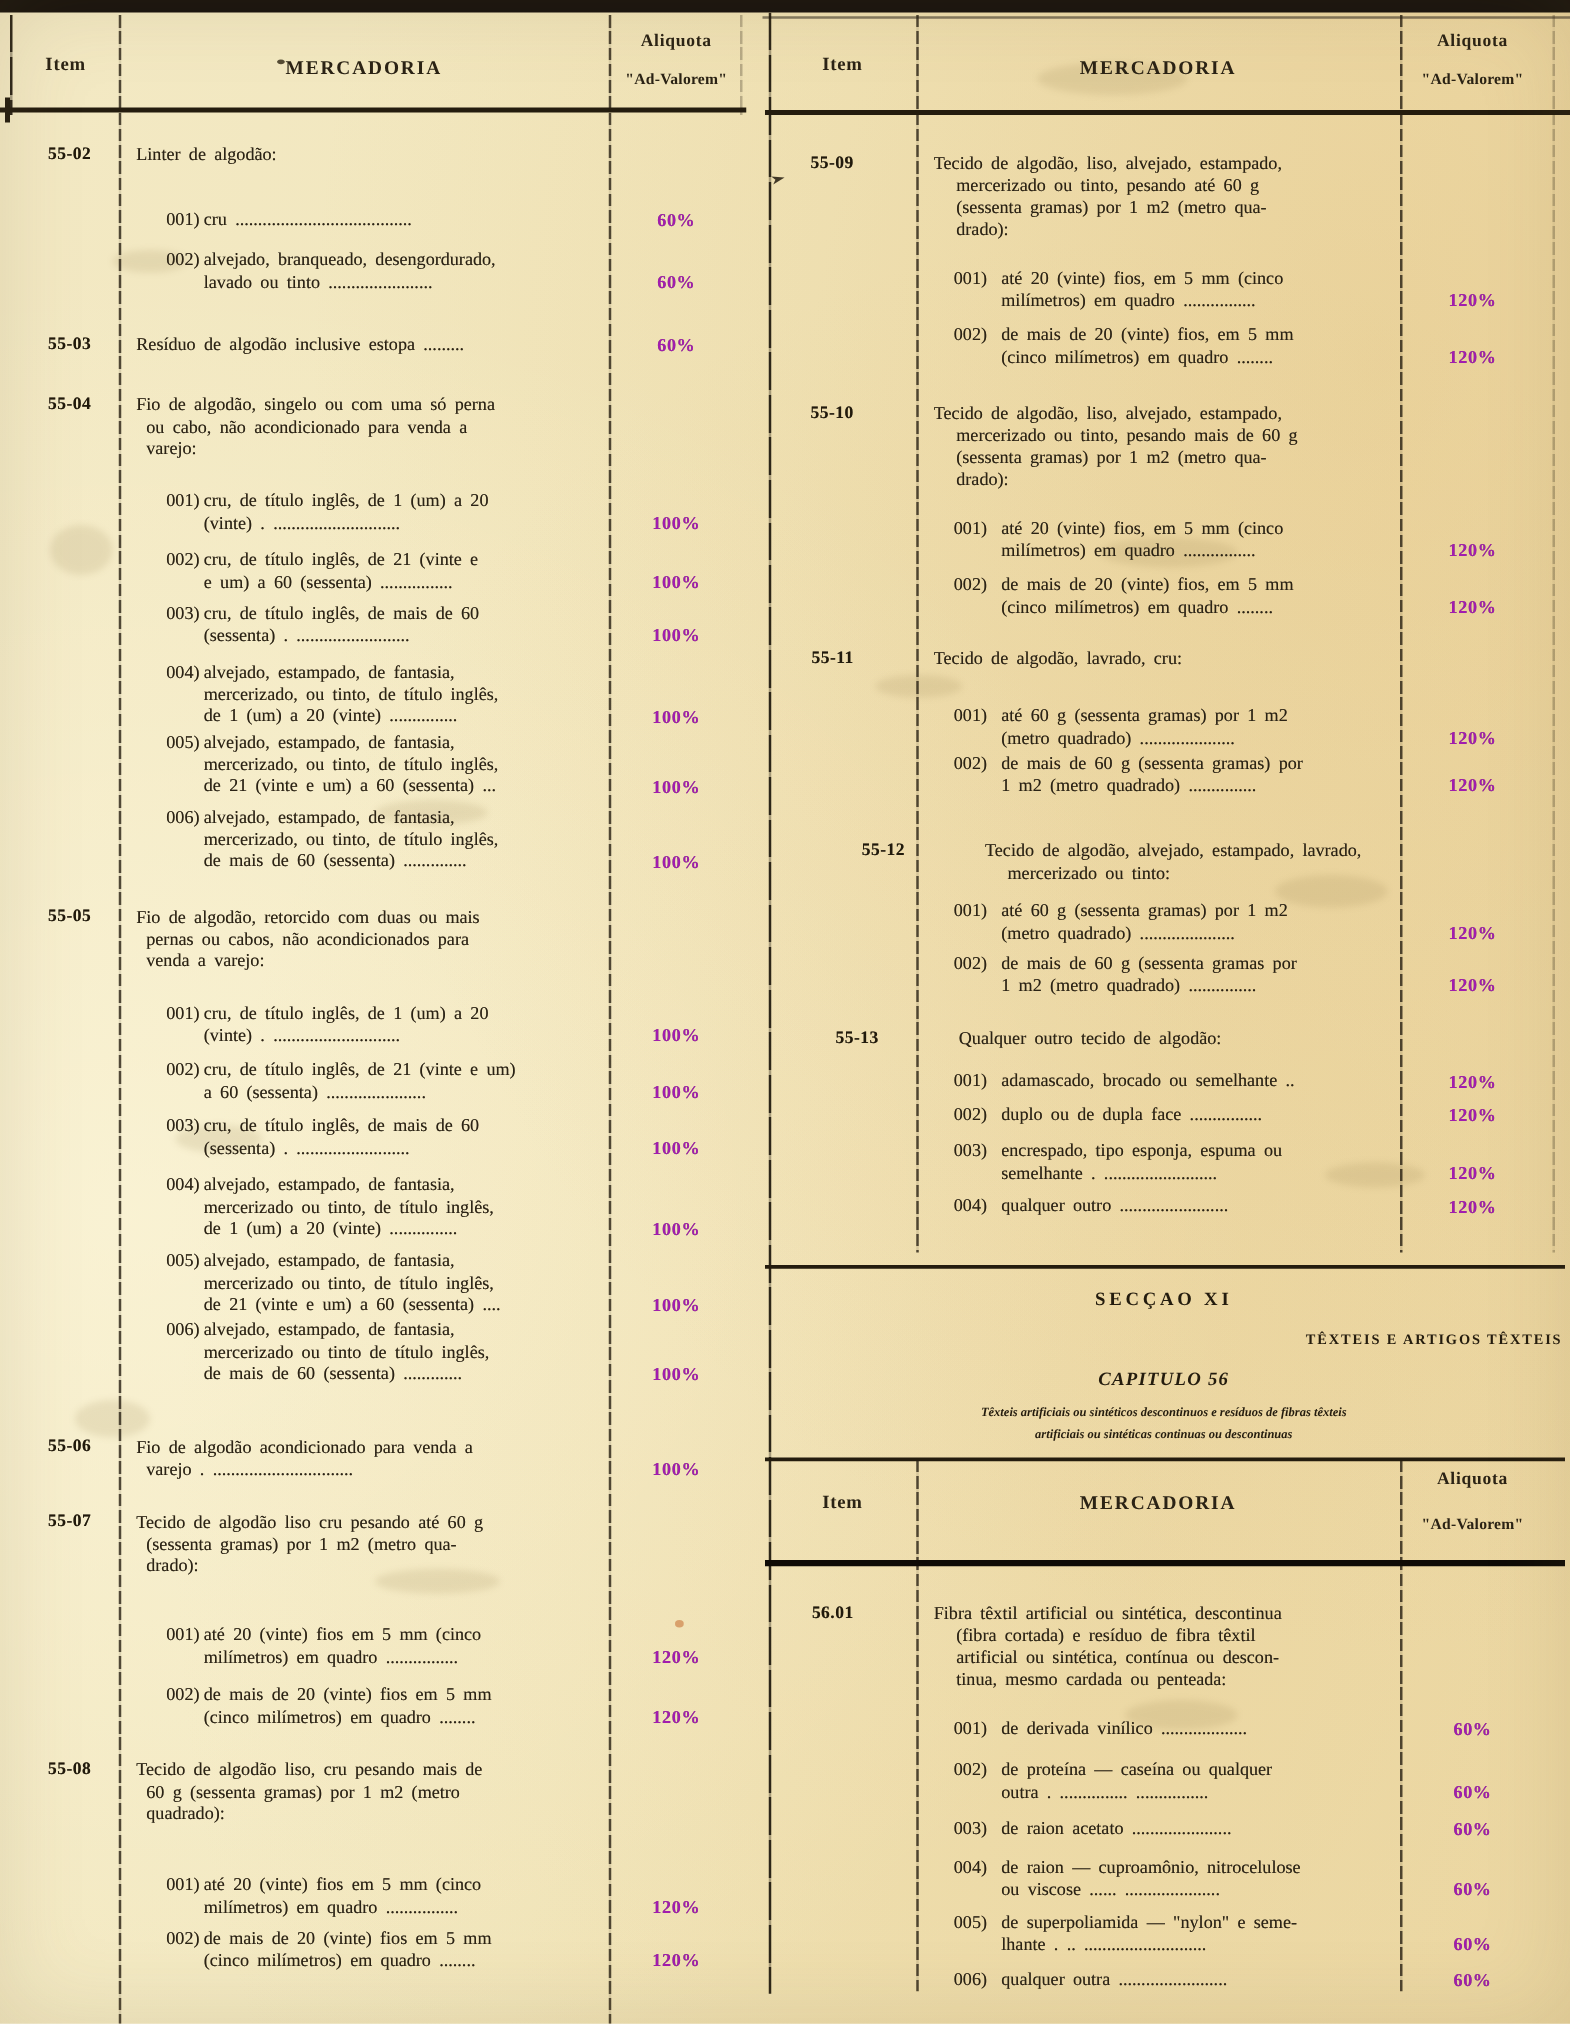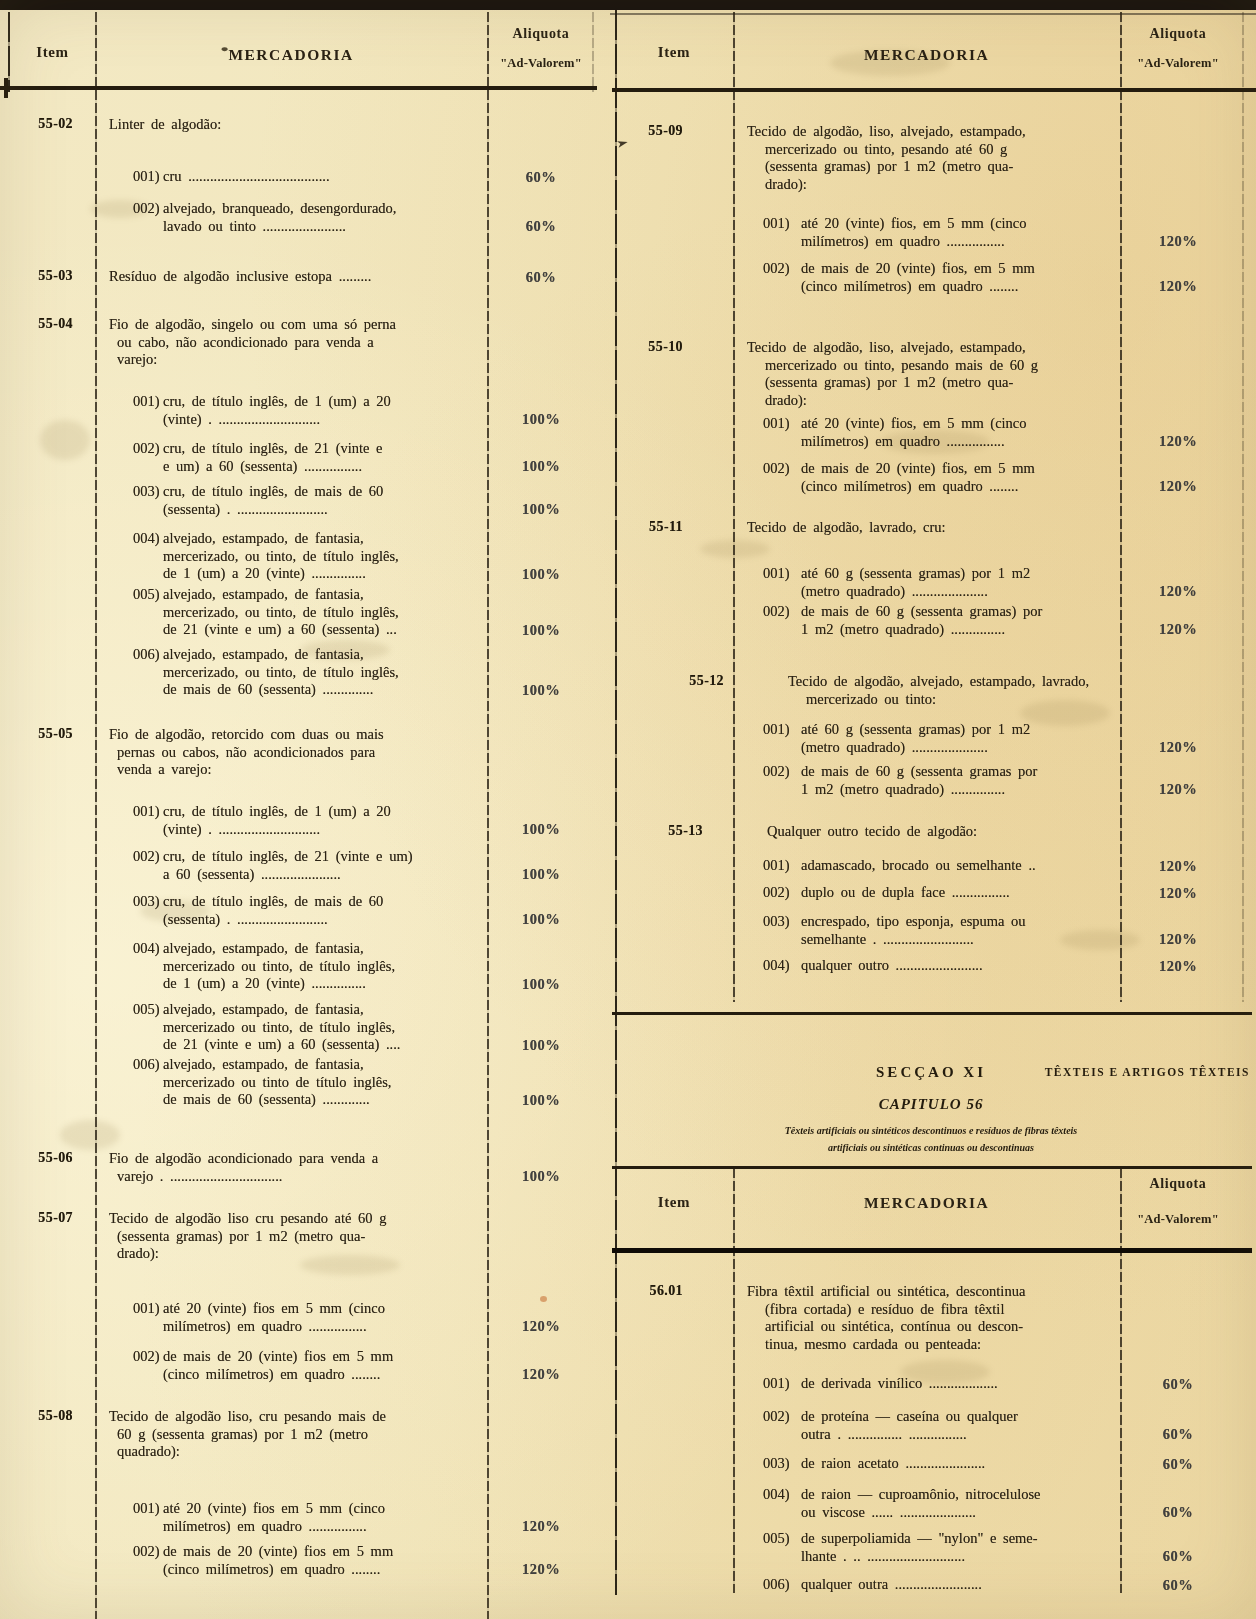--- a/index.html
+++ b/index.html
@@ -38,21 +38,21 @@
   .desc{font-size:14.5px;line-height:17.5px;word-spacing:3px;}
   .L .desc{padding-left:14px;}
   .R .desc{padding-left:14px;}
   .lines{white-space:pre-line;}
   .L .main-lines{padding-left:8px;text-indent:-8px;}
   .R .main-lines{padding-left:18px;text-indent:-18px;}
   .sub{display:flex;}
   .L .sub .num{flex:0 0 30px;margin-left:24px;}
   .R .sub .num{flex:0 0 38px;margin-left:16px;}
   .sub .lines{flex:1;}
-  .pct{align-self:end;text-align:center;font-weight:bold;font-size:14.5px;letter-spacing:.5px;color:#404040;}
+  .pct{align-self:end;text-align:center;font-weight:bold;font-size:14.5px;letter-spacing:.5px;color:#a21caf;}
 
   .sec{position:absolute;left:612px;width:638px;text-align:center;color:#241c0e;}
   .sec-title{font-size:15px;font-weight:bold;letter-spacing:3px;}
   .sec-sub{font-size:11.5px;font-weight:bold;letter-spacing:1.5px;}
   .sec-cap{font-size:15px;font-weight:bold;font-style:italic;letter-spacing:1px;}
   .sec-desc{font-size:10px;font-weight:bold;font-style:italic;line-height:17px;white-space:pre-line;}
 
   .pen-mark{position:absolute;left:616px;top:134px;font-size:15px;color:#241c10;
     transform:rotate(-14deg) scaleY(.7);opacity:.85;}
   .ink-smudge{position:absolute;left:222px;top:44px;font-size:9px;color:#2e2512;
@@ -103,21 +103,21 @@
 <div class="th th-item" style="left:10px;top:44px;width:85px;">Item</div>
 <div class="th th-merc" style="left:95px;top:46px;width:392px;">MERCADORIA</div>
 <div class="th th-aliq1" style="left:487px;top:26px;width:108px;">Aliquota</div>
 <div class="th th-aliq2" style="left:487px;top:56px;width:108px;">"Ad-Valorem"</div>
 
 <div class="th th-item" style="left:615px;top:44px;width:118px;">Item</div>
 <div class="th th-merc" style="left:733px;top:46px;width:387px;">MERCADORIA</div>
 <div class="th th-aliq1" style="left:1120px;top:26px;width:116px;">Aliquota</div>
 <div class="th th-aliq2" style="left:1120px;top:56px;width:116px;">"Ad-Valorem"</div>
 
-<div class="sec sec-title" style="top:1064px;">SECÇAO XI</div>
+<div class="sec sec-title" style="top:1032px;">SECÇAO XI</div>
 <div class="sec sec-sub" style="top:1066px;text-align:right;">TÊXTEIS E ARTIGOS TÊXTEIS</div>
 <div class="sec sec-cap" style="top:1096px;">CAPITULO 56</div>
 <div class="sec sec-desc" style="top:1122px;" id="chapter-desc">Têxteis artificiais ou sintéticos descontinuos e resíduos de fibras têxteis
 artificiais ou sintéticas continuas ou descontinuas</div>
 
 <div class="th th-item" style="left:615px;top:1194px;width:118px;">Item</div>
 <div class="th th-merc" style="left:733px;top:1194px;width:387px;">MERCADORIA</div>
 <div class="th th-aliq1" style="left:1120px;top:1176px;width:116px;">Aliquota</div>
 <div class="th th-aliq2" style="left:1120px;top:1212px;width:116px;">"Ad-Valorem"</div>
 
@@ -410,21 +410,21 @@
       <span class="code"></span>
       <div class="desc">
         <div class="sub">
           <span class="num">002)</span>
           <div class="lines">de mais de 20 (vinte) fios, em 5 mm
 (cinco milímetros) em quadro ........</div>
         </div>
       </div>
       <span class="pct">120%</span>
     </div>
-    <div class="entry R" style="top: 339px;">
+    <div class="entry R" style="top: 323px;">
       <span class="code">55-10</span>
       <div class="desc">
         <div class="lines main-lines">Tecido de algodão, liso, alvejado, estampado,
 mercerizado ou tinto, pesando mais de 60 g
 (sessenta gramas) por 1 m2 (metro qua-
 drado):</div>
       </div>
       <span class="pct"></span>
     </div>
     <div class="entry R" style="top: 415px;">

